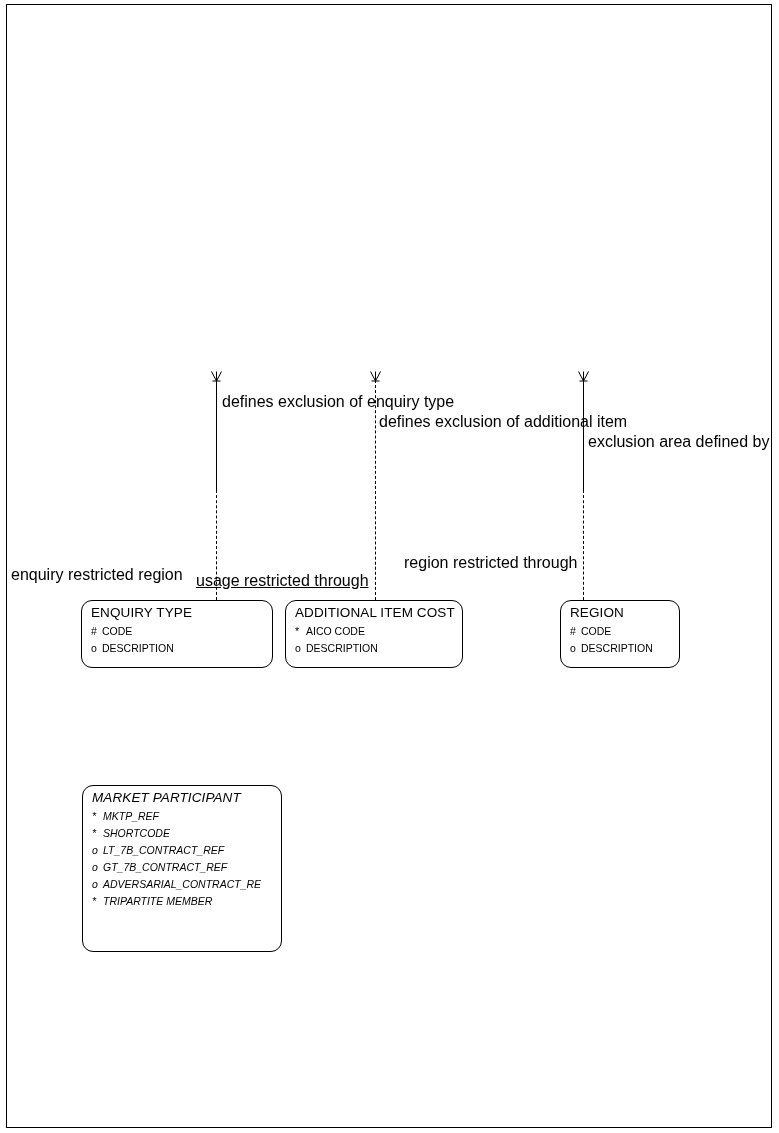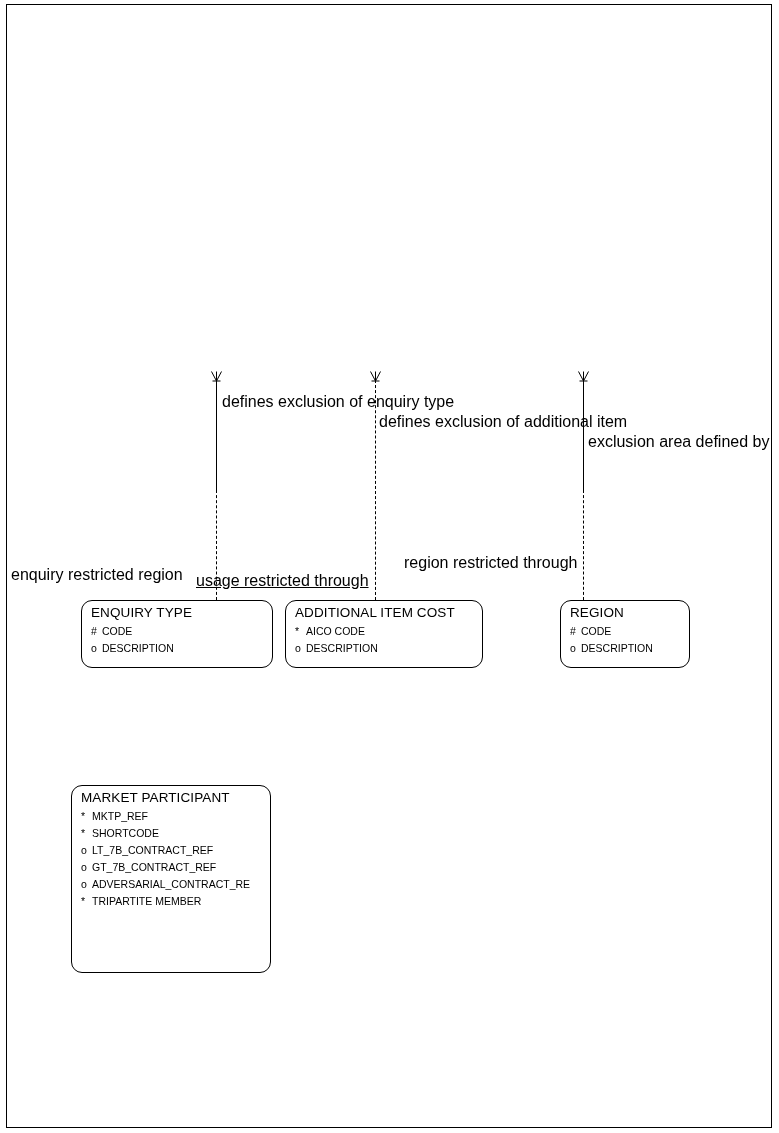--- a/index.html
+++ b/index.html
@@ -151,37 +151,37 @@
   <div class="rel-label" style="left:404px; top:555px;">region restricted through</div>
 
   <div class="entity" style="left:81px; top:600px; width:192px; height:68px;">
     <div class="entity-name">ENQUIRY TYPE</div>
     <div class="attr-list">
       <span class="attr"><span class="mark">#</span><span>CODE</span></span>
       <span class="attr"><span class="mark">o</span><span>DESCRIPTION</span></span>
     </div>
   </div>
 
-  <div class="entity" style="left:285px; top:600px; width:198px; height:68px;">
+  <div class="entity" style="left:285px; top:600px; width:178px; height:68px;">
     <div class="entity-name">ADDITIONAL ITEM COST</div>
     <div class="attr-list">
       <span class="attr"><span class="mark">*</span><span>AICO CODE</span></span>
       <span class="attr"><span class="mark">o</span><span>DESCRIPTION</span></span>
     </div>
   </div>
 
-  <div class="entity" style="left:560px; top:600px; width:130px; height:68px;">
+  <div class="entity" style="left:560px; top:600px; width:120px; height:68px;">
     <div class="entity-name">REGION</div>
     <div class="attr-list">
       <span class="attr"><span class="mark">#</span><span>CODE</span></span>
       <span class="attr"><span class="mark">o</span><span>DESCRIPTION</span></span>
     </div>
   </div>
 
-  <div class="entity" style="left:71px; top:785px; width:200px; height:188px;">
+  <div class="entity" style="left:82px; top:785px; width:200px; height:167px;font-style:italic;">
     <div class="entity-name">MARKET PARTICIPANT</div>
     <div class="attr-list">
       <span class="attr"><span class="mark">*</span><span>MKTP_REF</span></span>
       <span class="attr"><span class="mark">*</span><span>SHORTCODE</span></span>
       <span class="attr"><span class="mark">o</span><span>LT_7B_CONTRACT_REF</span></span>
       <span class="attr"><span class="mark">o</span><span>GT_7B_CONTRACT_REF</span></span>
       <span class="attr"><span class="mark">o</span><span>ADVERSARIAL_CONTRACT_RE</span></span>
       <span class="attr"><span class="mark">*</span><span>TRIPARTITE MEMBER</span></span>
     </div>
   </div>

